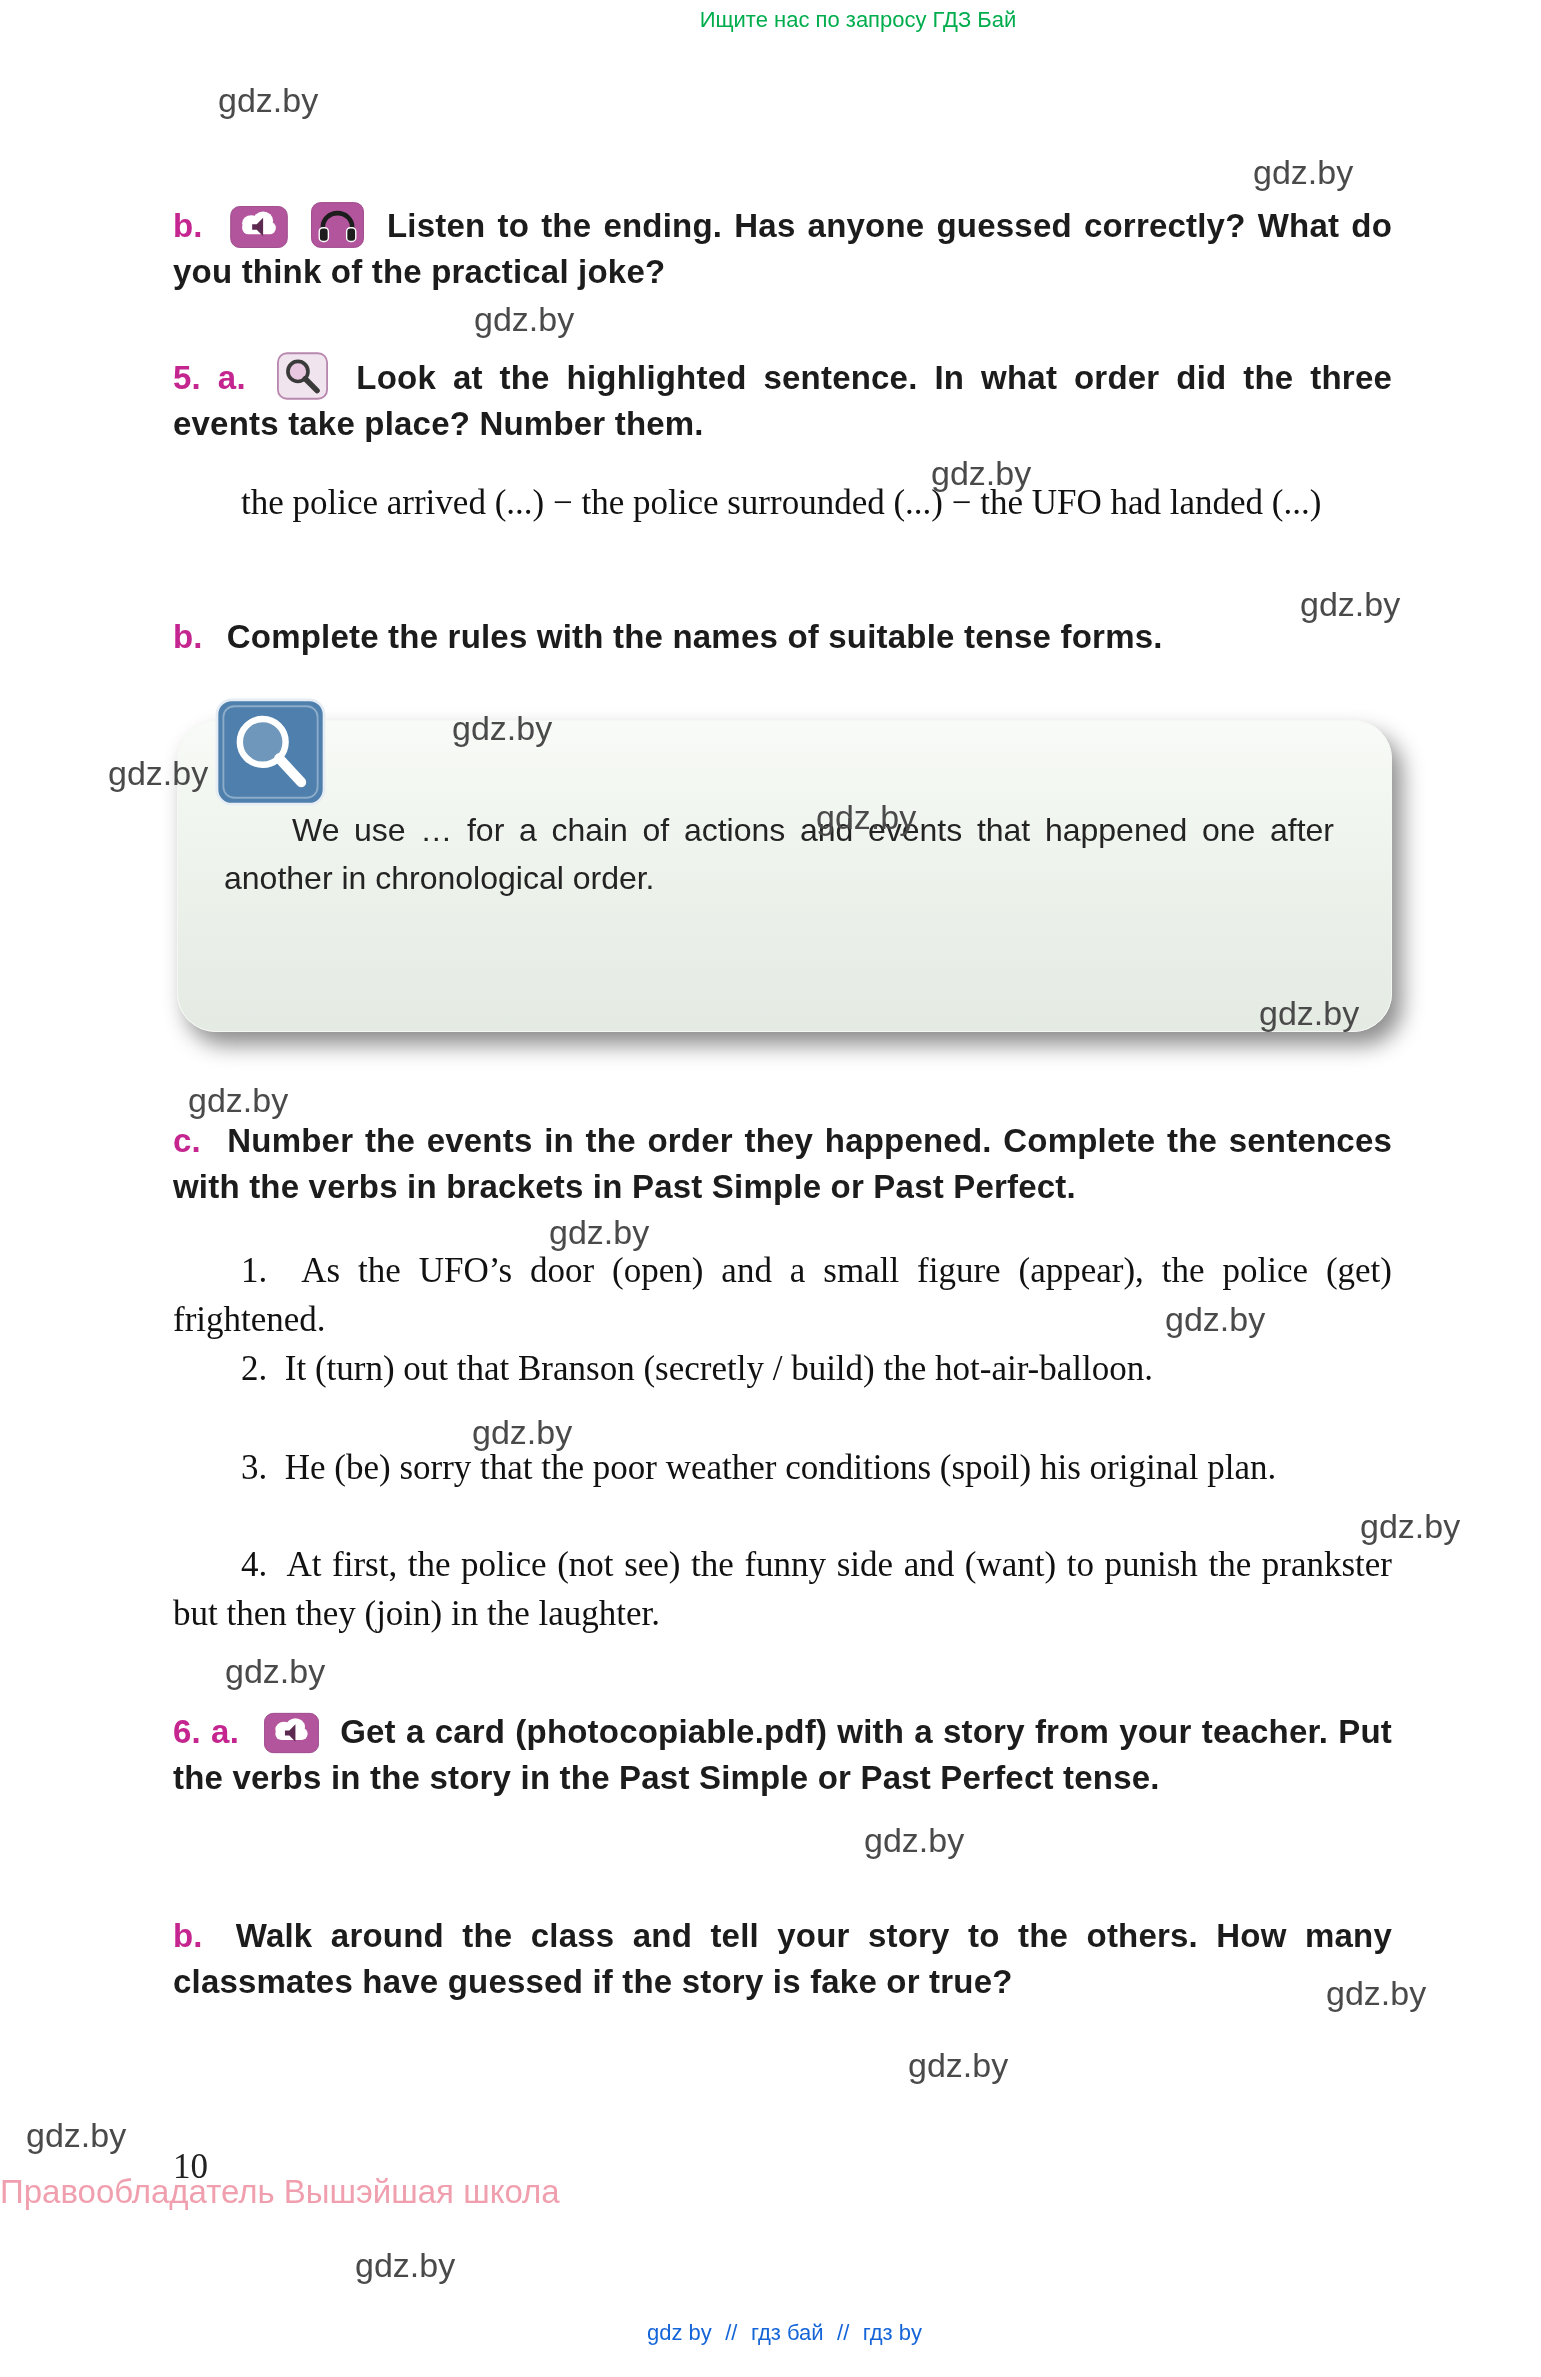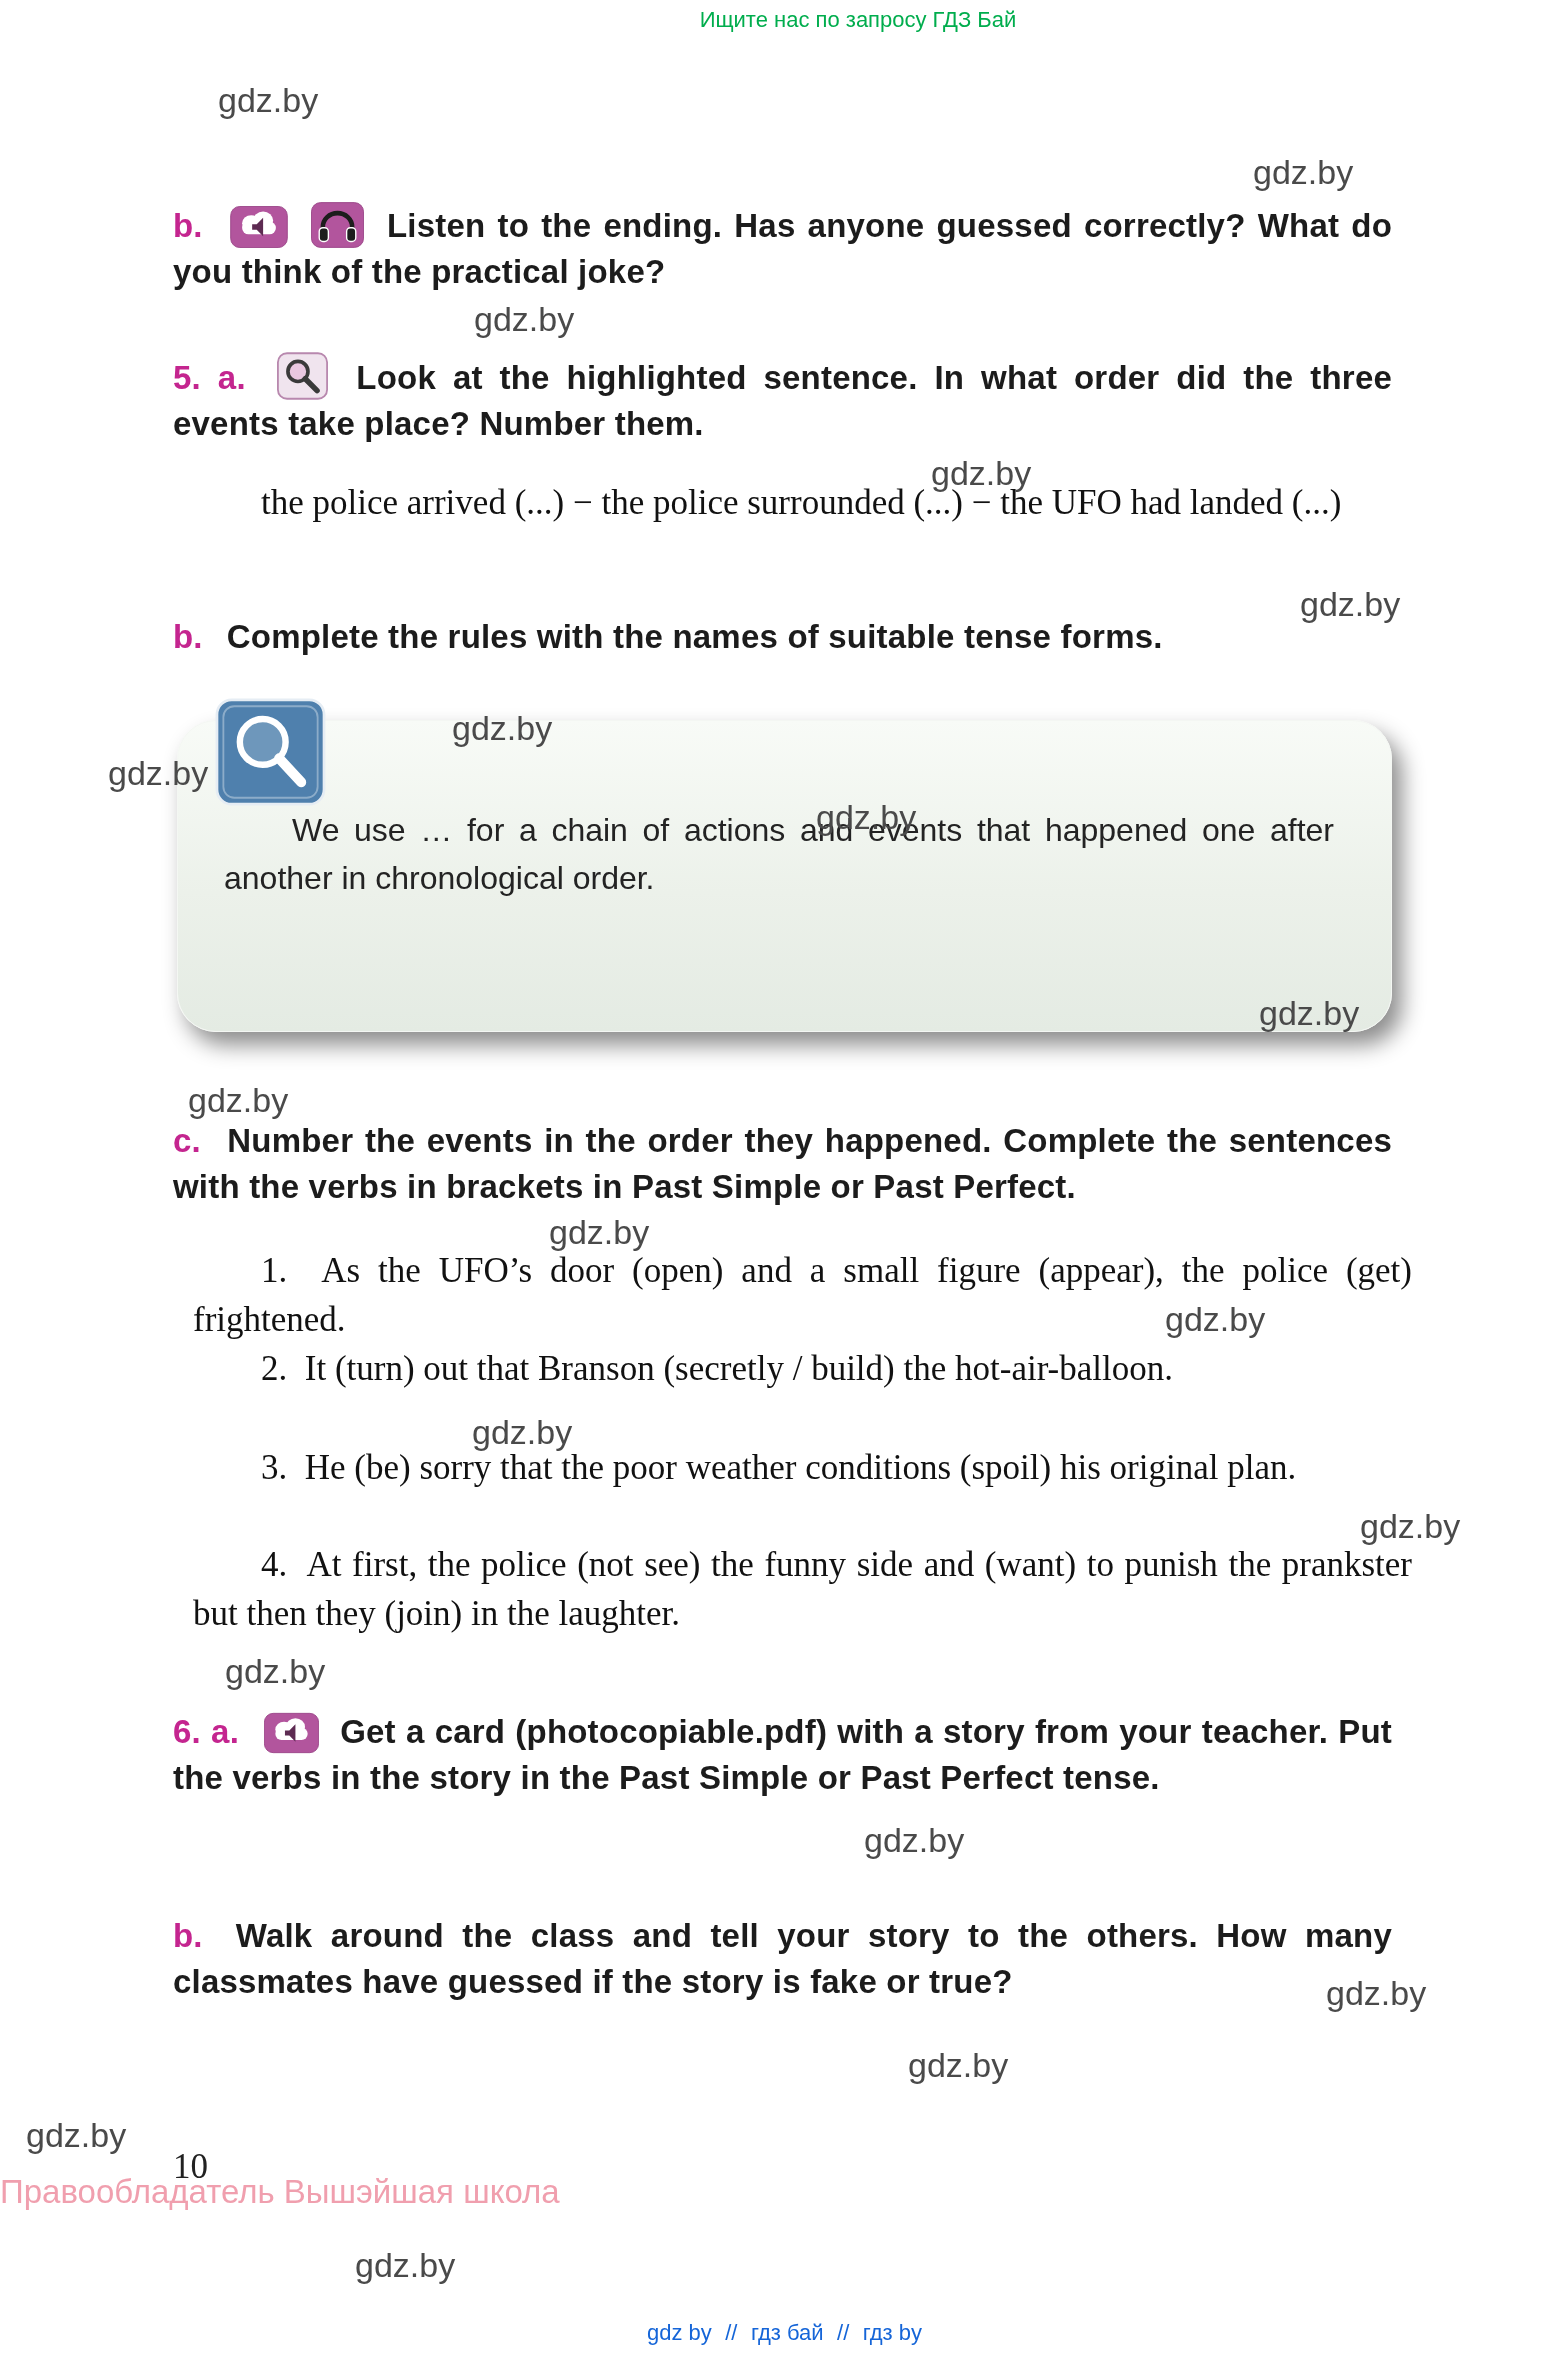--- a/index.html
+++ b/index.html
@@ -32,21 +32,21 @@
   .para {
     position:absolute; left:173px; width:1219px;
     text-align:justify;
   }
   .bold {
     font-weight:bold; font-size:33px; line-height:46px;
     color:#1c1c1c; letter-spacing:0.2px;
   }
   .serif {
     font-family:"Liberation Serif", serif;
-    font-size:35px; line-height:49px; color:#111111;margin-left:20px;
+    font-size:35px; line-height:49px; color:#111111;
   }
   .indent { text-indent:68px; }
   .ex-label { color:#c4258f; margin-right:14.7px; }
   .icon { display:inline-block; vertical-align:-11px; margin-right:11px; }
   .icon svg { display:block; }
 
   .rule-box {
     position:absolute; left:177px; top:720px;
     width:1215px; height:312px; z-index:1;
     border-radius:39px;

